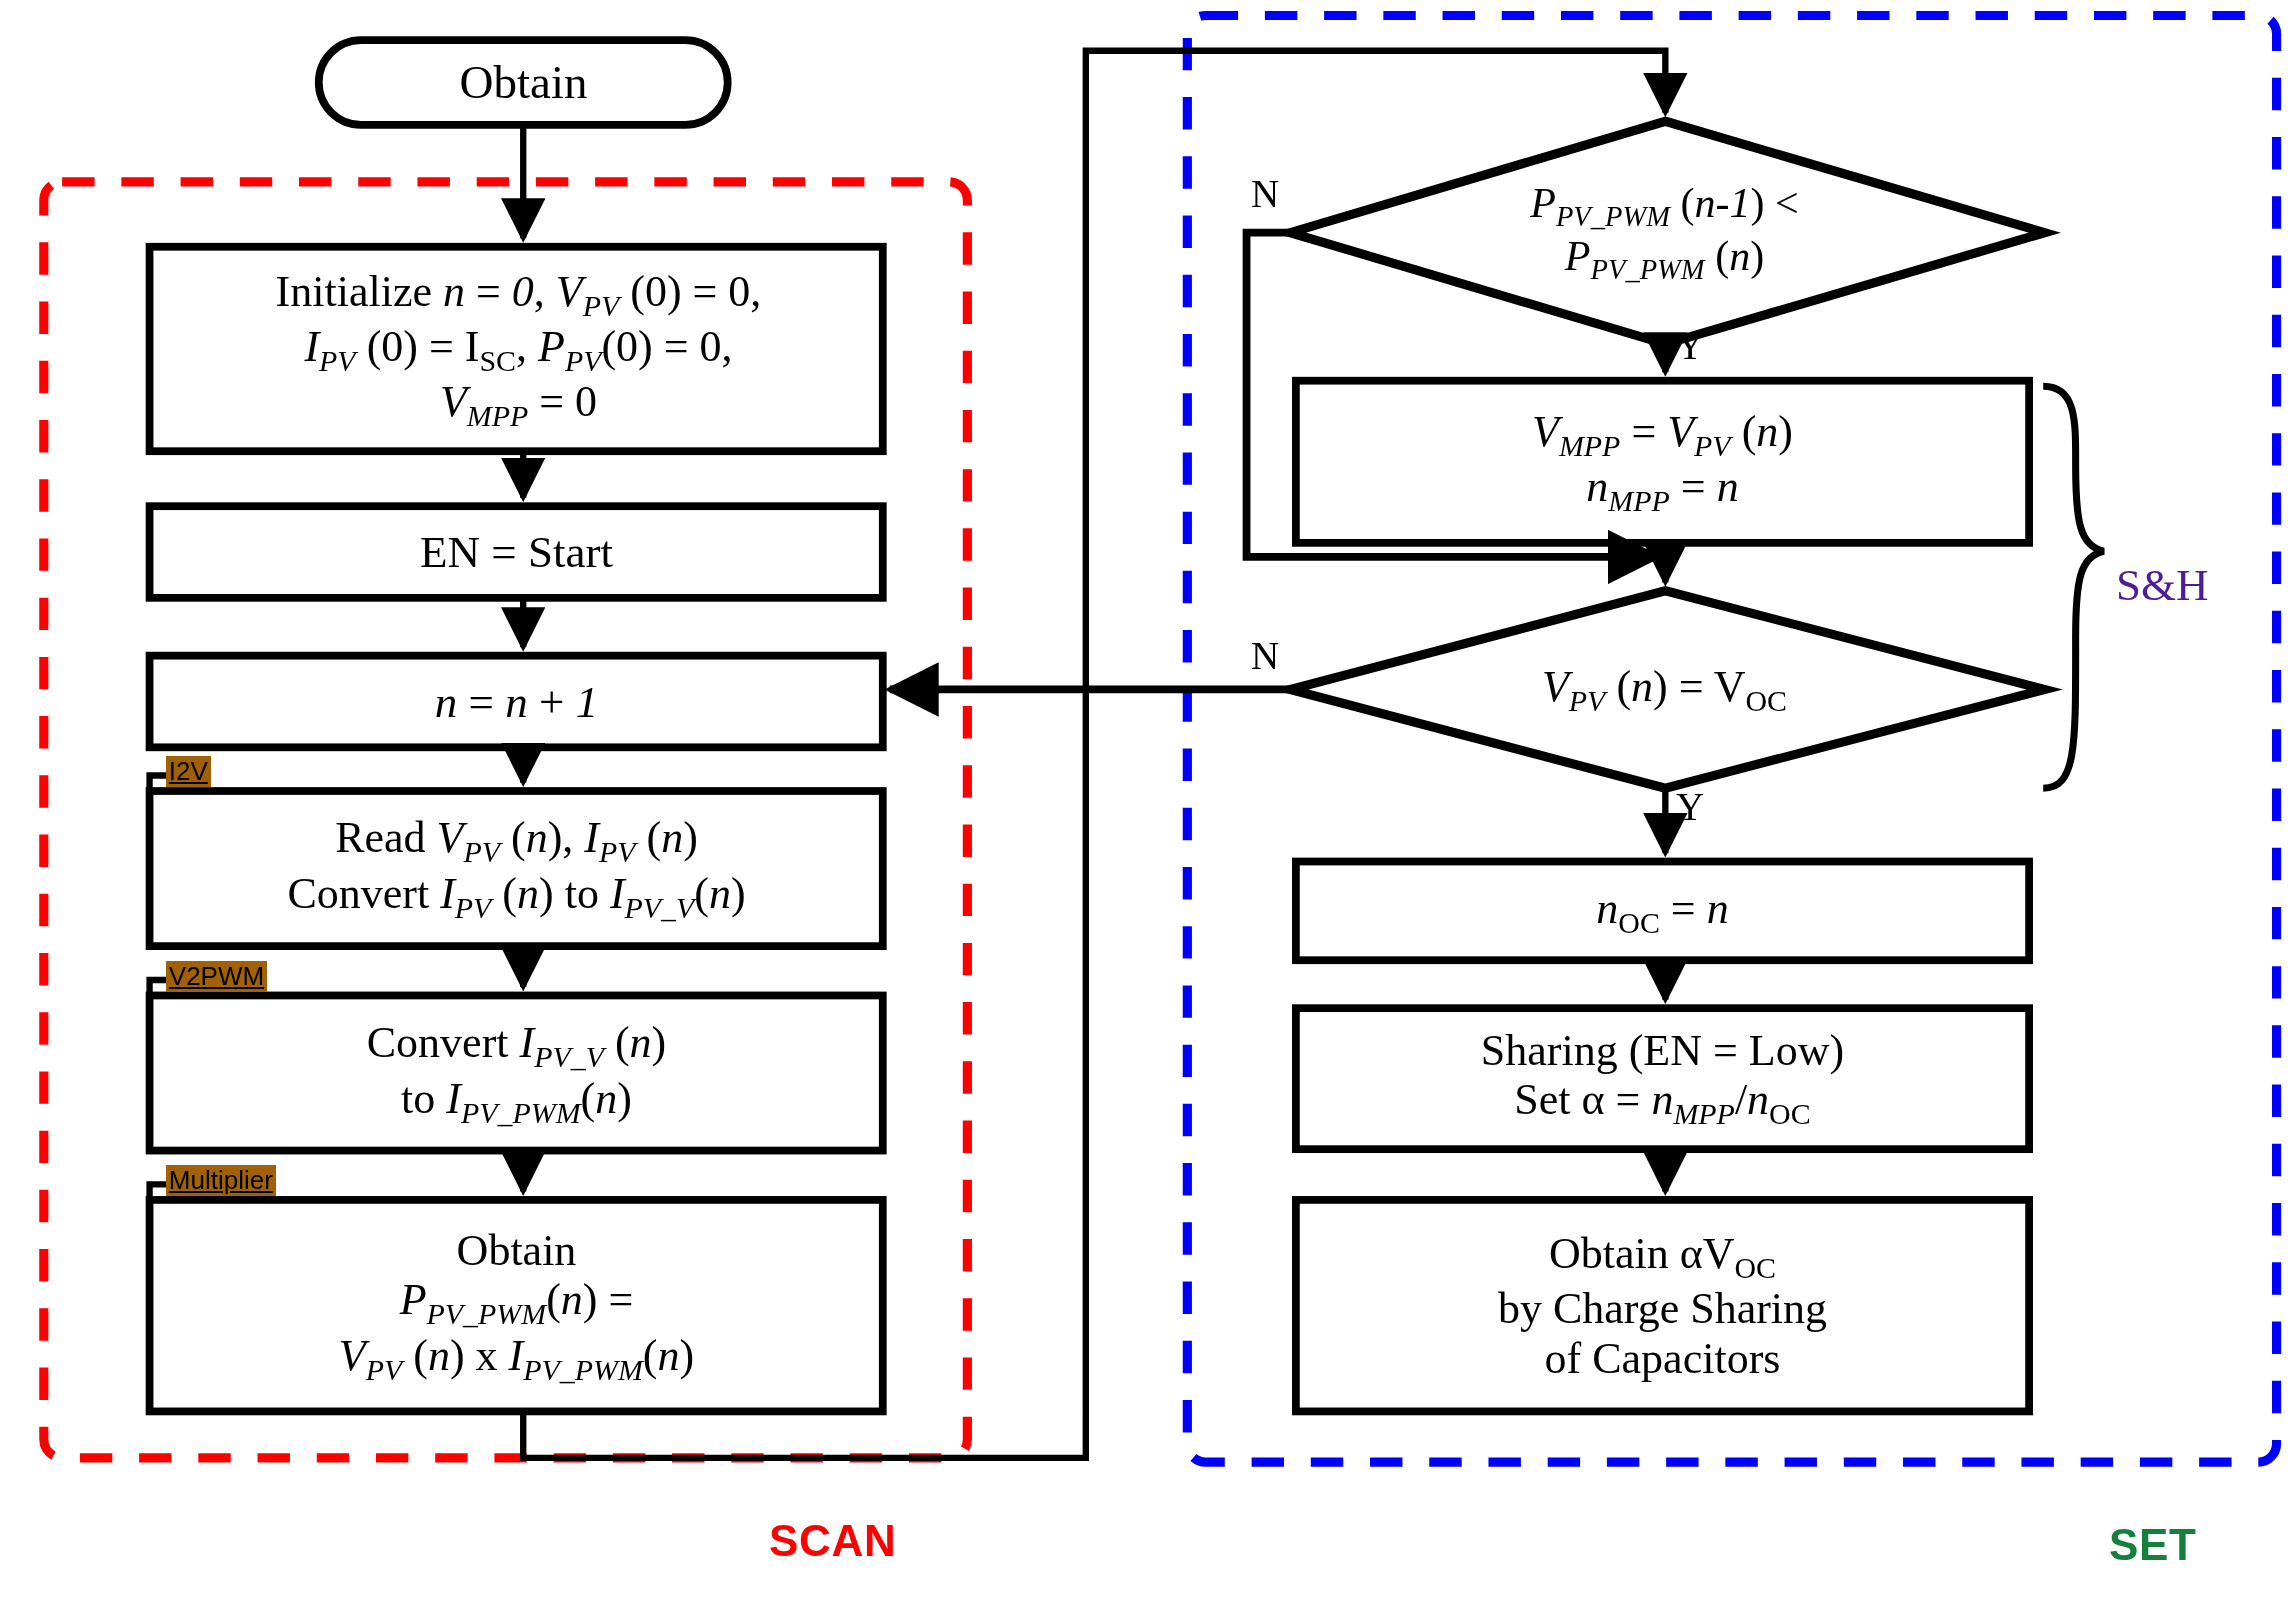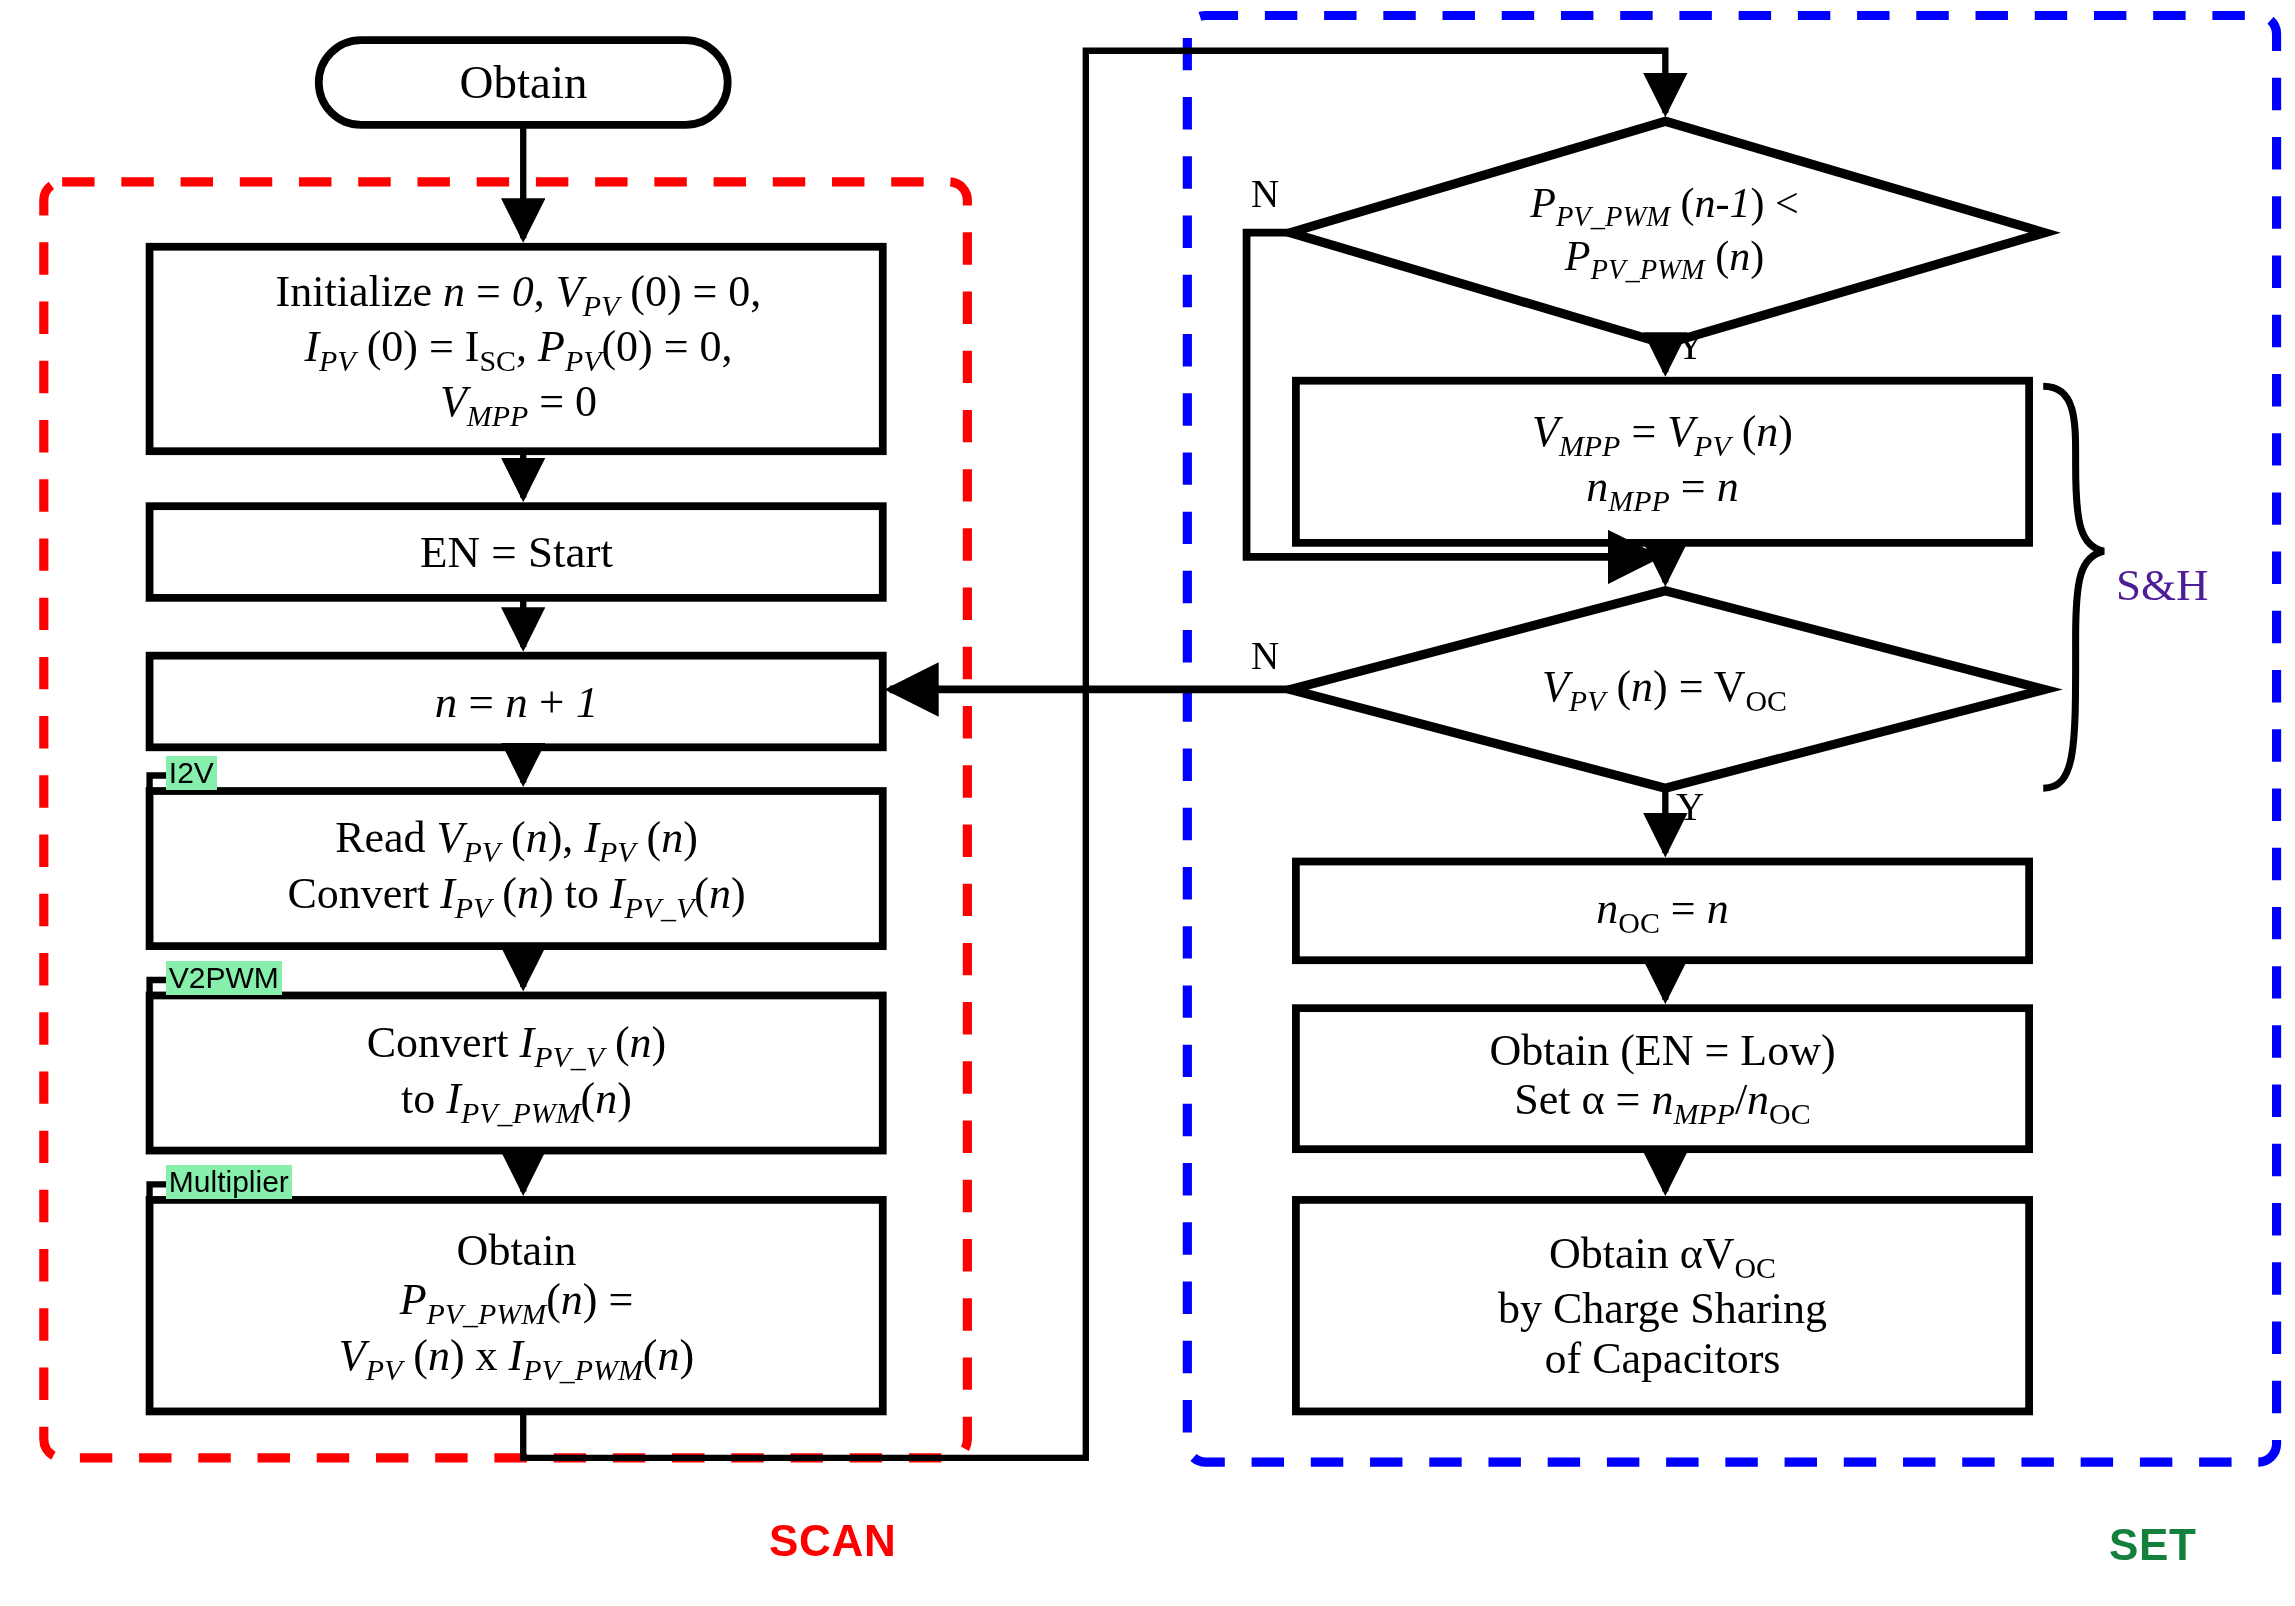--- a/index.html
+++ b/index.html
@@ -5,22 +5,22 @@
   html,body{margin:0;padding:0;background:#ffffff;}
   body{font-family:"Liberation Serif", serif;}
   #stage{position:relative;width:2295px;height:1606px;background:#fff;overflow:hidden;}
   svg{position:absolute;left:0;top:0;width:2295px;height:1606px;}
   .nodeText{position:absolute;display:flex;align-items:center;justify-content:center;
             flex-direction:column;text-align:center;font-family:"Liberation Serif", serif;
             color:#000;line-height:1.12;pointer-events:none;}
   .nodeText .ln{white-space:nowrap;}
   .sub{font-size:0.68em;vertical-align:sub;font-style:italic;}
   .subu{font-size:0.68em;vertical-align:sub;font-style:normal;}
-  .blocklabel{position:absolute;font-family:"Liberation Sans", sans-serif;font-size:30px;
-              color:#000;background:#86efac;padding:0 2.8px;white-space:nowrap;}
+  .blocklabel{position:absolute;font-family:"Liberation Sans", sans-serif;font-size:26px;
+              color:#000;background:#a16207;padding:0 2.8px;white-space:nowrap;text-decoration:underline;}
   .groupLabel{position:absolute;font-family:"Liberation Sans", sans-serif;font-weight:bold;
               font-size:44px;letter-spacing:0.7px;white-space:nowrap;}
   .branchLabel{position:absolute;font-family:"Liberation Serif", serif;font-size:39px;color:#000;white-space:nowrap;}
   .sh{position:absolute;font-family:Liberation Serif, serif;font-size:45px;color:#4c1d95;white-space:nowrap;}
 </style>
 </head>
 <body>
 
 <div id="stage">
 
@@ -140,21 +140,21 @@
 
   <div class="nodeText" style="left:1340px;top:647px;width:649px;height:85px;font-size:44px;">
     <span class="ln"><i>V<span class="sub">PV</span></i> (<i>n</i>) = V<span class="subu">OC</span></span>
   </div>
 
   <div class="nodeText" style="left:1296px;top:862px;width:733px;height:99px;font-size:44px;">
     <span class="ln"><i>n<span class="subu">OC</span></i> = <i>n</i></span>
   </div>
 
   <div class="nodeText" style="left:1296px;top:1008px;width:733px;height:141px;font-size:44px;">
-    <span class="ln">Obtain (EN = Low)</span>
+    <span class="ln">Sharing (EN = Low)</span>
     <span class="ln">Set α = <i>n<span class="sub">MPP</span></i>/<i>n<span class="subu">OC</span></i></span>
   </div>
 
   <div class="nodeText" style="left:1296px;top:1200px;width:733px;height:212px;font-size:44px;">
     <span class="ln">Obtain αV<span class="subu">OC</span></span>
     <span class="ln">by Charge Sharing</span>
     <span class="ln">of Capacitors</span>
   </div>
 
   <div class="branchLabel" style="left:1251px;top:171px;">N</div>

